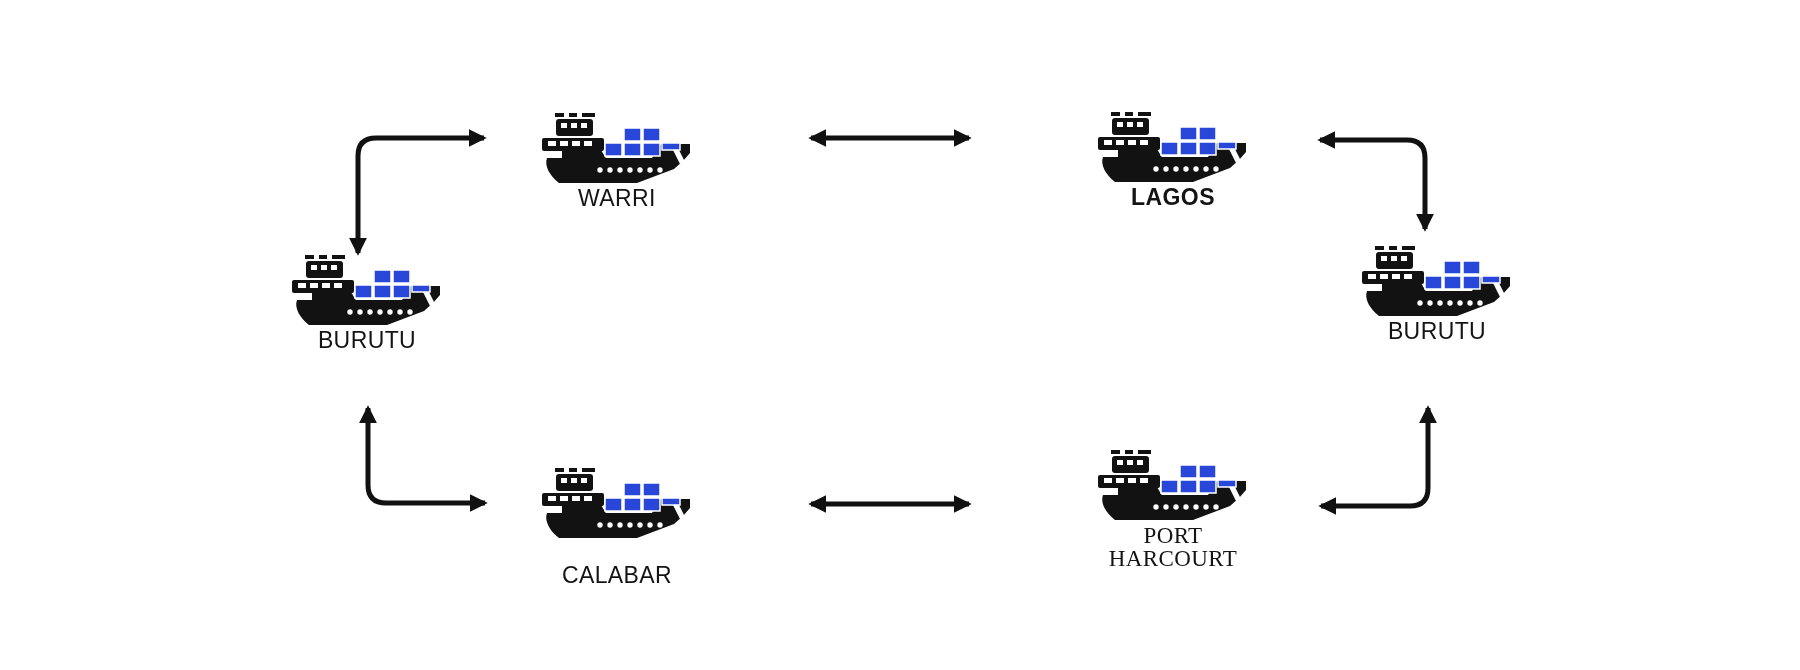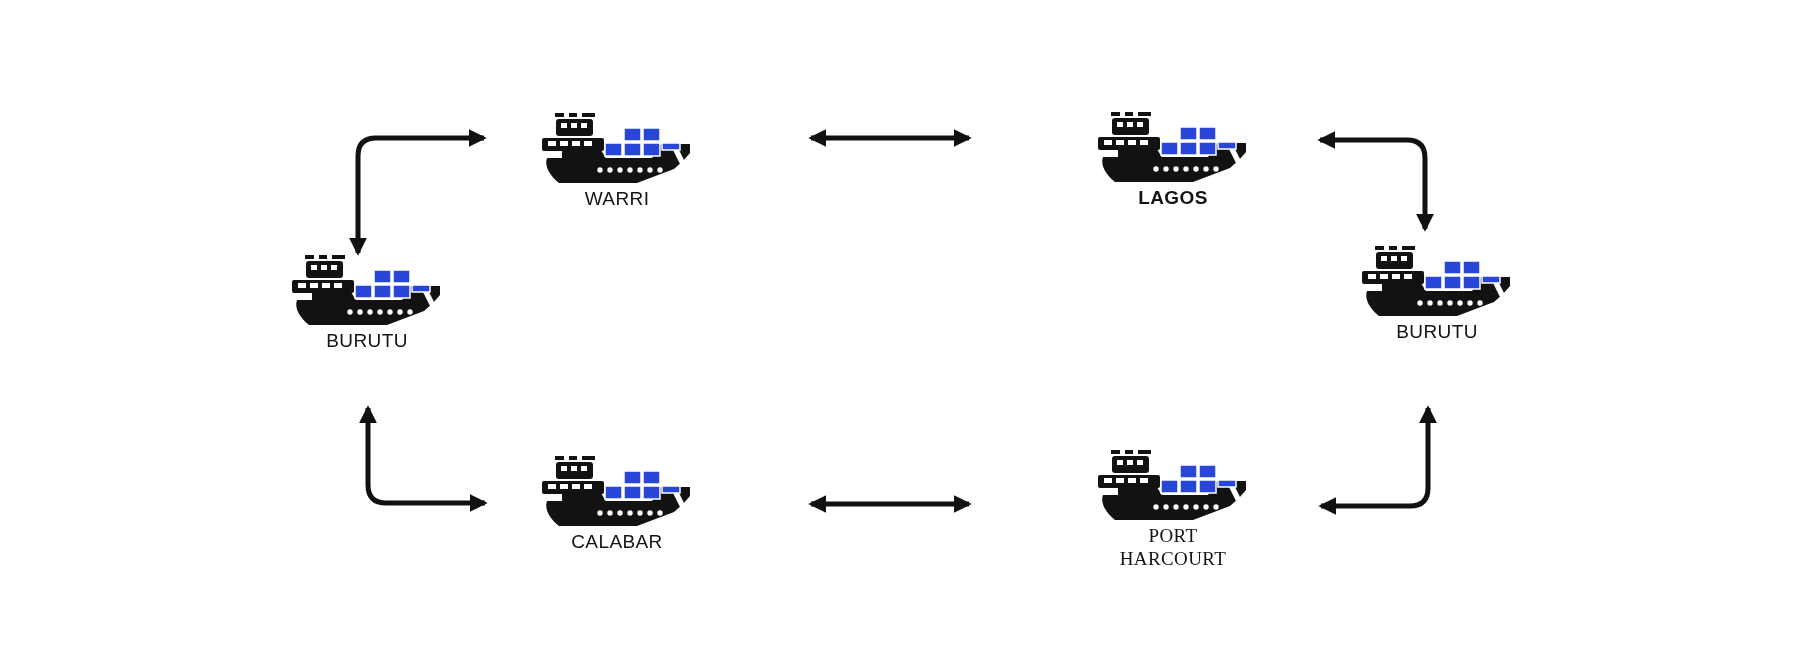--- a/index.html
+++ b/index.html
@@ -15,33 +15,33 @@
   .node {
     position: absolute;
     width: 160px;
     display: flex;
     flex-direction: column;
     align-items: center;
   }
   .ship { width: 150px; height: 72px; display: block; }
   .label {
     margin-top: 2px;
-    font-size: 19px;
+    font-size: 23px;
     line-height: 23px;
     letter-spacing: 0.4px;
     color: #141414;
     text-align: center;
     white-space: nowrap;
   }
   
   .pos-warri        { left: 537px;  top: 113px; }
   .pos-lagos        { left: 1093px; top: 112px; font-weight: bold; }
   .pos-burutu-west  { left: 287px;  top: 255px; }
   .pos-burutu-east  { left: 1357px; top: 246px; }
-  .pos-calabar      { left: 537px;  top: 456px; }
+  .pos-calabar      { left: 537px;  top: 468px; gap: 22px; }
   .pos-port-harcourt{ left: 1093px; top: 450px; font-family: Liberation Serif, serif; }
 </style>
 </head>
 <body>
 
 <svg width="0" height="0" style="position:absolute" aria-hidden="true">
   <defs>
     <symbol id="ship-glyph" viewBox="0 0 150 72">
       <g fill="var(--ink, #121212)">
         <rect x="13" y="0" width="40" height="4"></rect>

